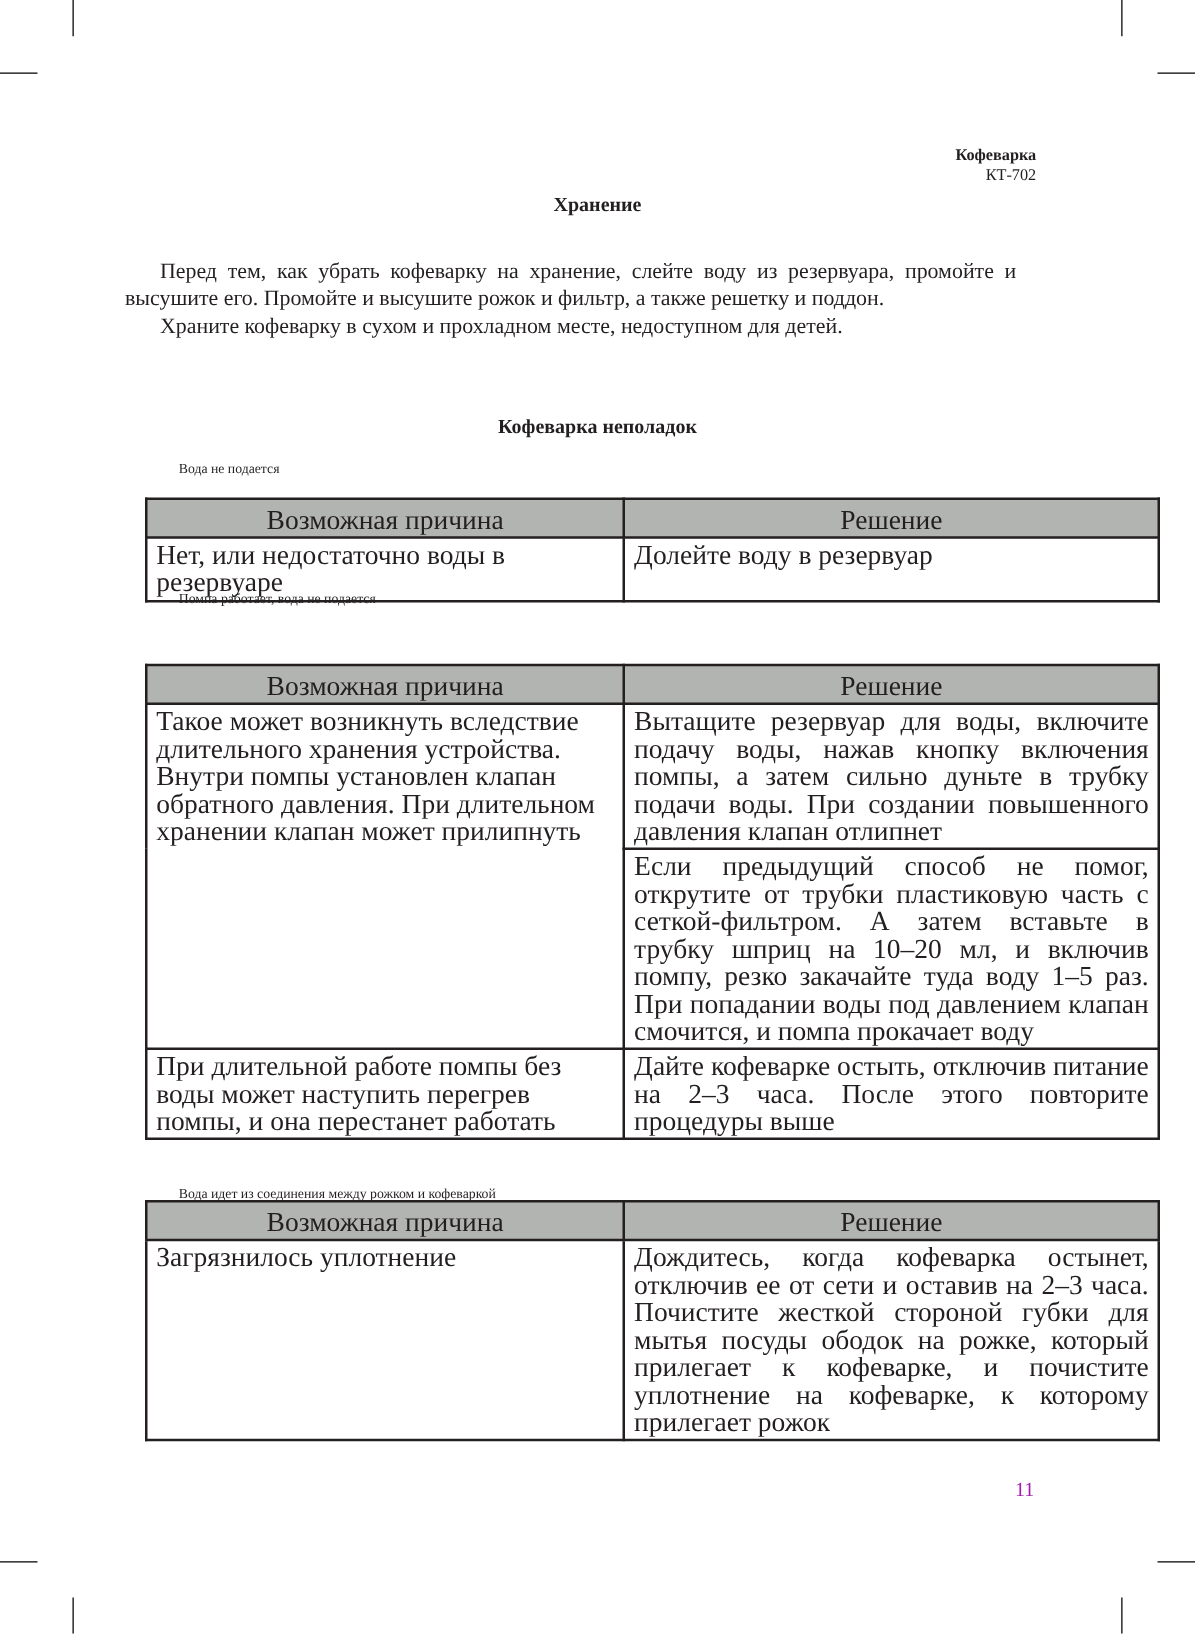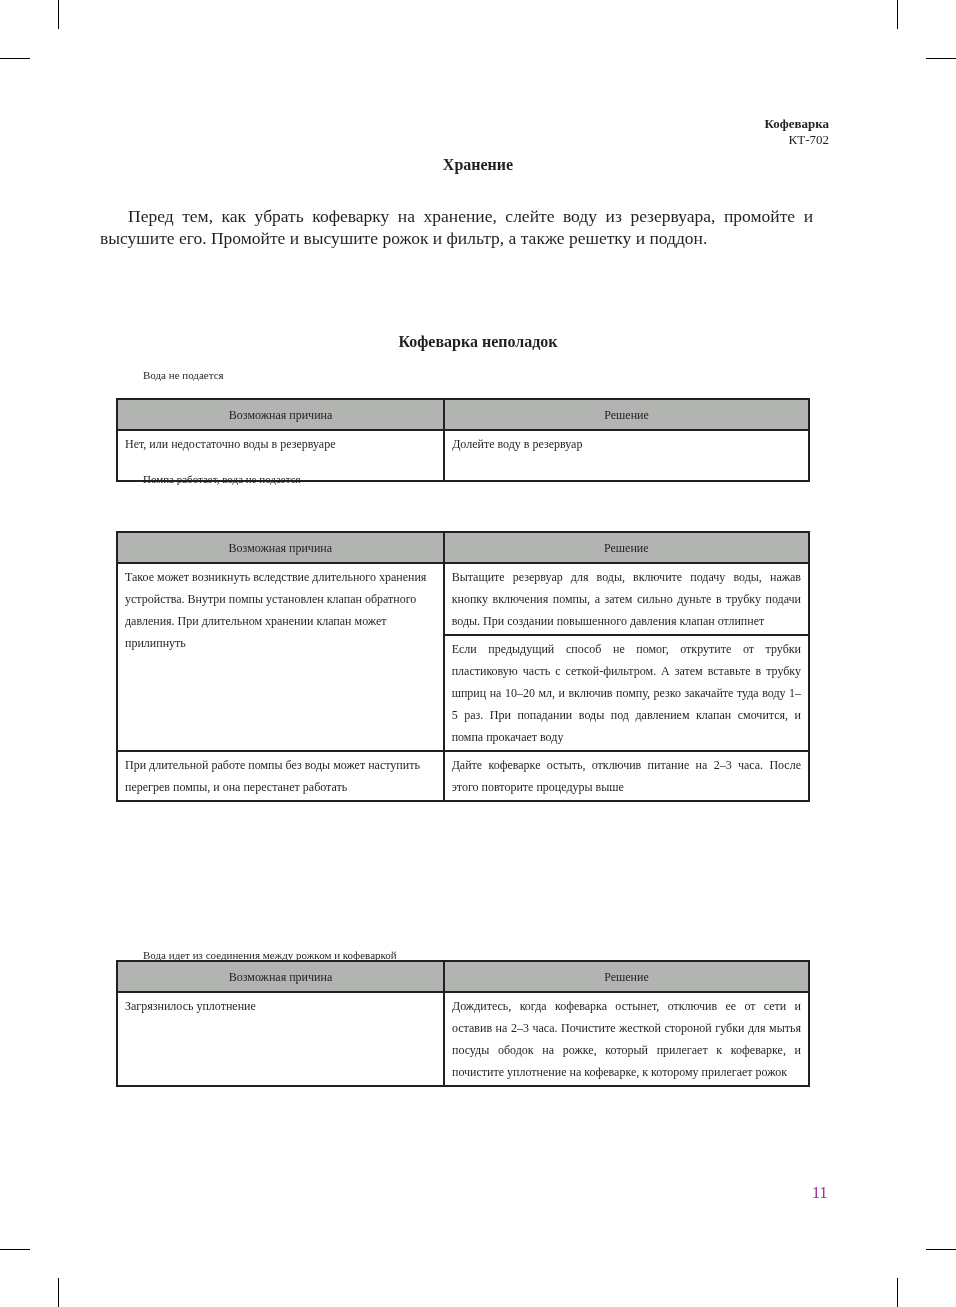--- a/index.html
+++ b/index.html
@@ -26,22 +26,22 @@
     position: absolute; left: 100px; width: 713px; font-size: 17.5px; line-height: 22px;
     text-align: justify; margin: 0;
   }
   .para p { margin: 0; text-indent: 28px; }
 
   .subhead {
     position: absolute; left: 143px; font-weight: normal; font-size: 11px;
   }
 
   table.tbl {
-    position: absolute; left: 116px; width: 694px; border-collapse: collapse;
-    font-size: 12px; line-height: 22px;
+    position: absolute; left: 116px; width: 812px; border-collapse: collapse;
+    font-size: 22px; line-height: 22px;
   }
   table.tbl th, table.tbl td {
     border: 2px solid #231f20; vertical-align: top;
   }
   table.tbl th {
     background: #b2b4b1; font-weight: normal; height: 27px; padding: 2px 6px 0 6px;
     text-align: center; line-height: 27px;
   }
   table.tbl td { padding: 2px 7px 2px 7px; }
   table.tbl td.sol { text-align: justify; }
@@ -65,20 +65,21 @@
 <div class="crop v" style="left:897px;top:1278px;"></div>
 
 <div class="header-product">
   <div class="name">Кофеварка</div>
   <div>КТ-702</div>
 </div>
 
 <div class="section-title" style="top:156px;">Хранение</div>
 <div class="para" style="top:205px;">
   <p>Перед тем, как убрать кофеварку на хранение, слейте воду из резервуара, промойте и высушите его. Промойте и высушите рожок и фильтр, а также решетку и поддон.</p>
+  <p>Храните кофеварку в сухом и прохладном месте, недоступном для детей.</p>
 </div>
 
 <div class="section-title" style="top:333px;">Кофеварка неполадок</div>
 
 <div class="subhead" style="top:369px;">Вода не подается</div>
 <table class="tbl" style="top:398px;">
   <colgroup>
       <col class="c1">
       <col class="c2">
     </colgroup>

